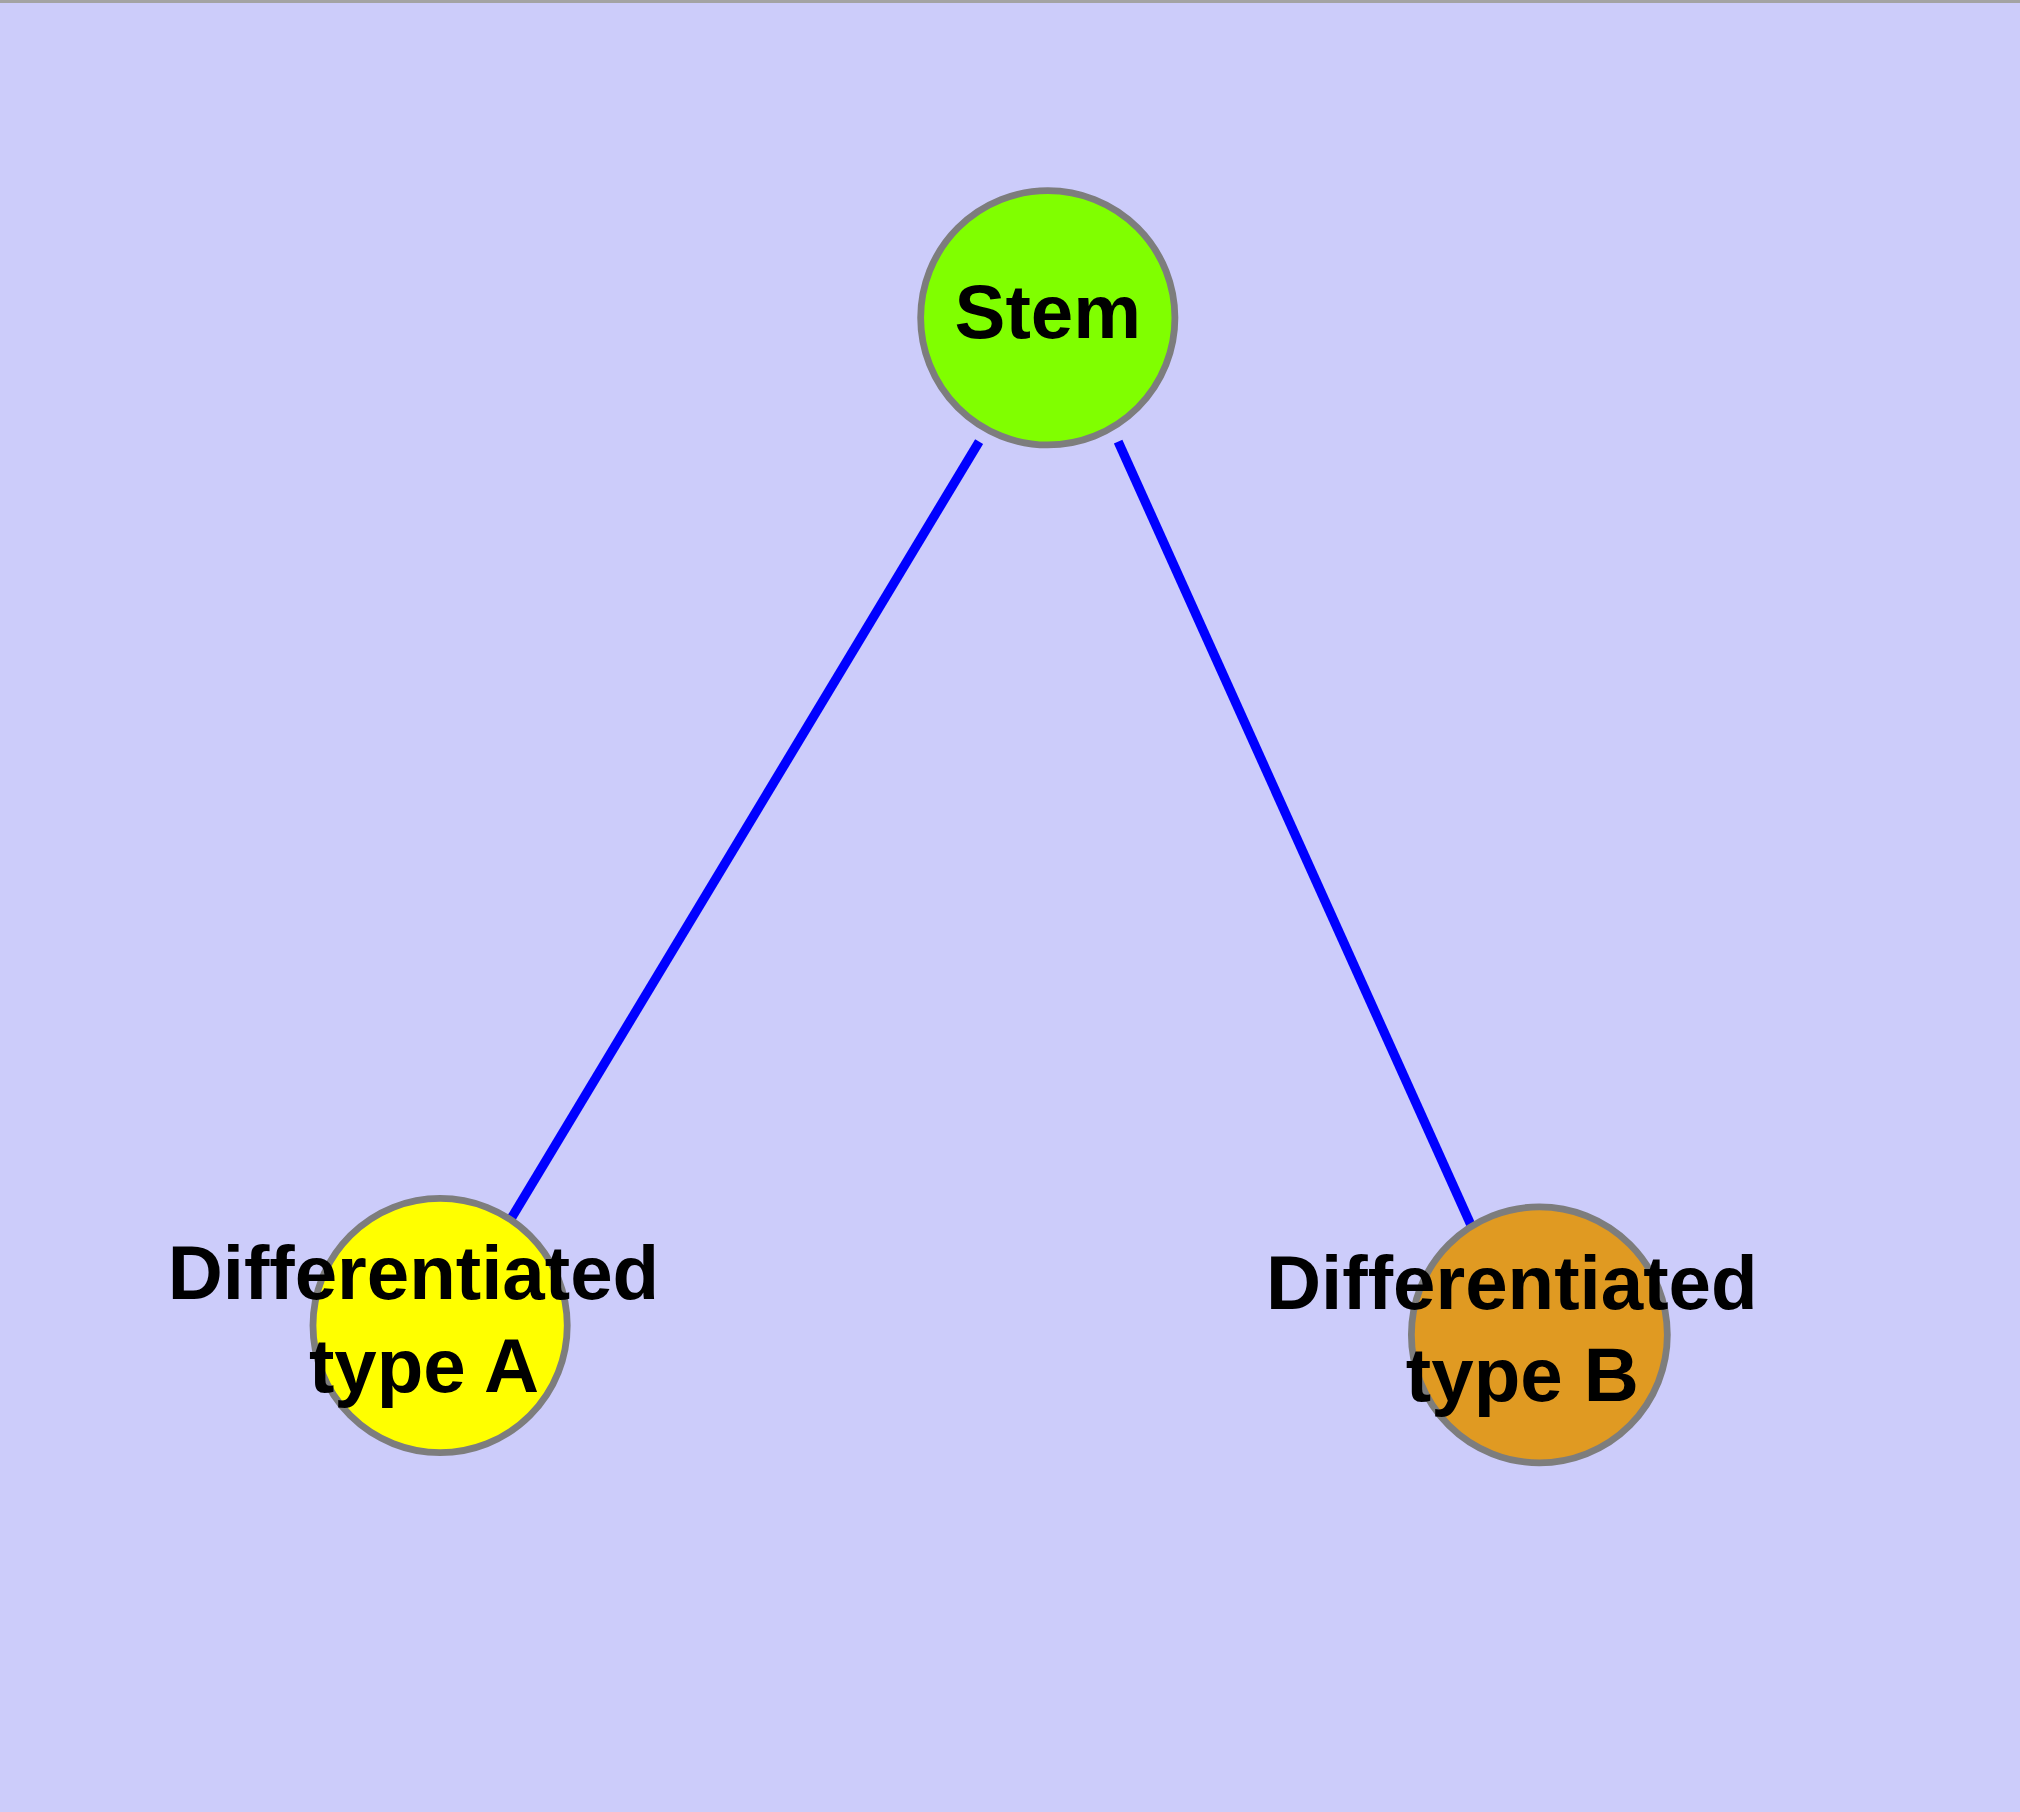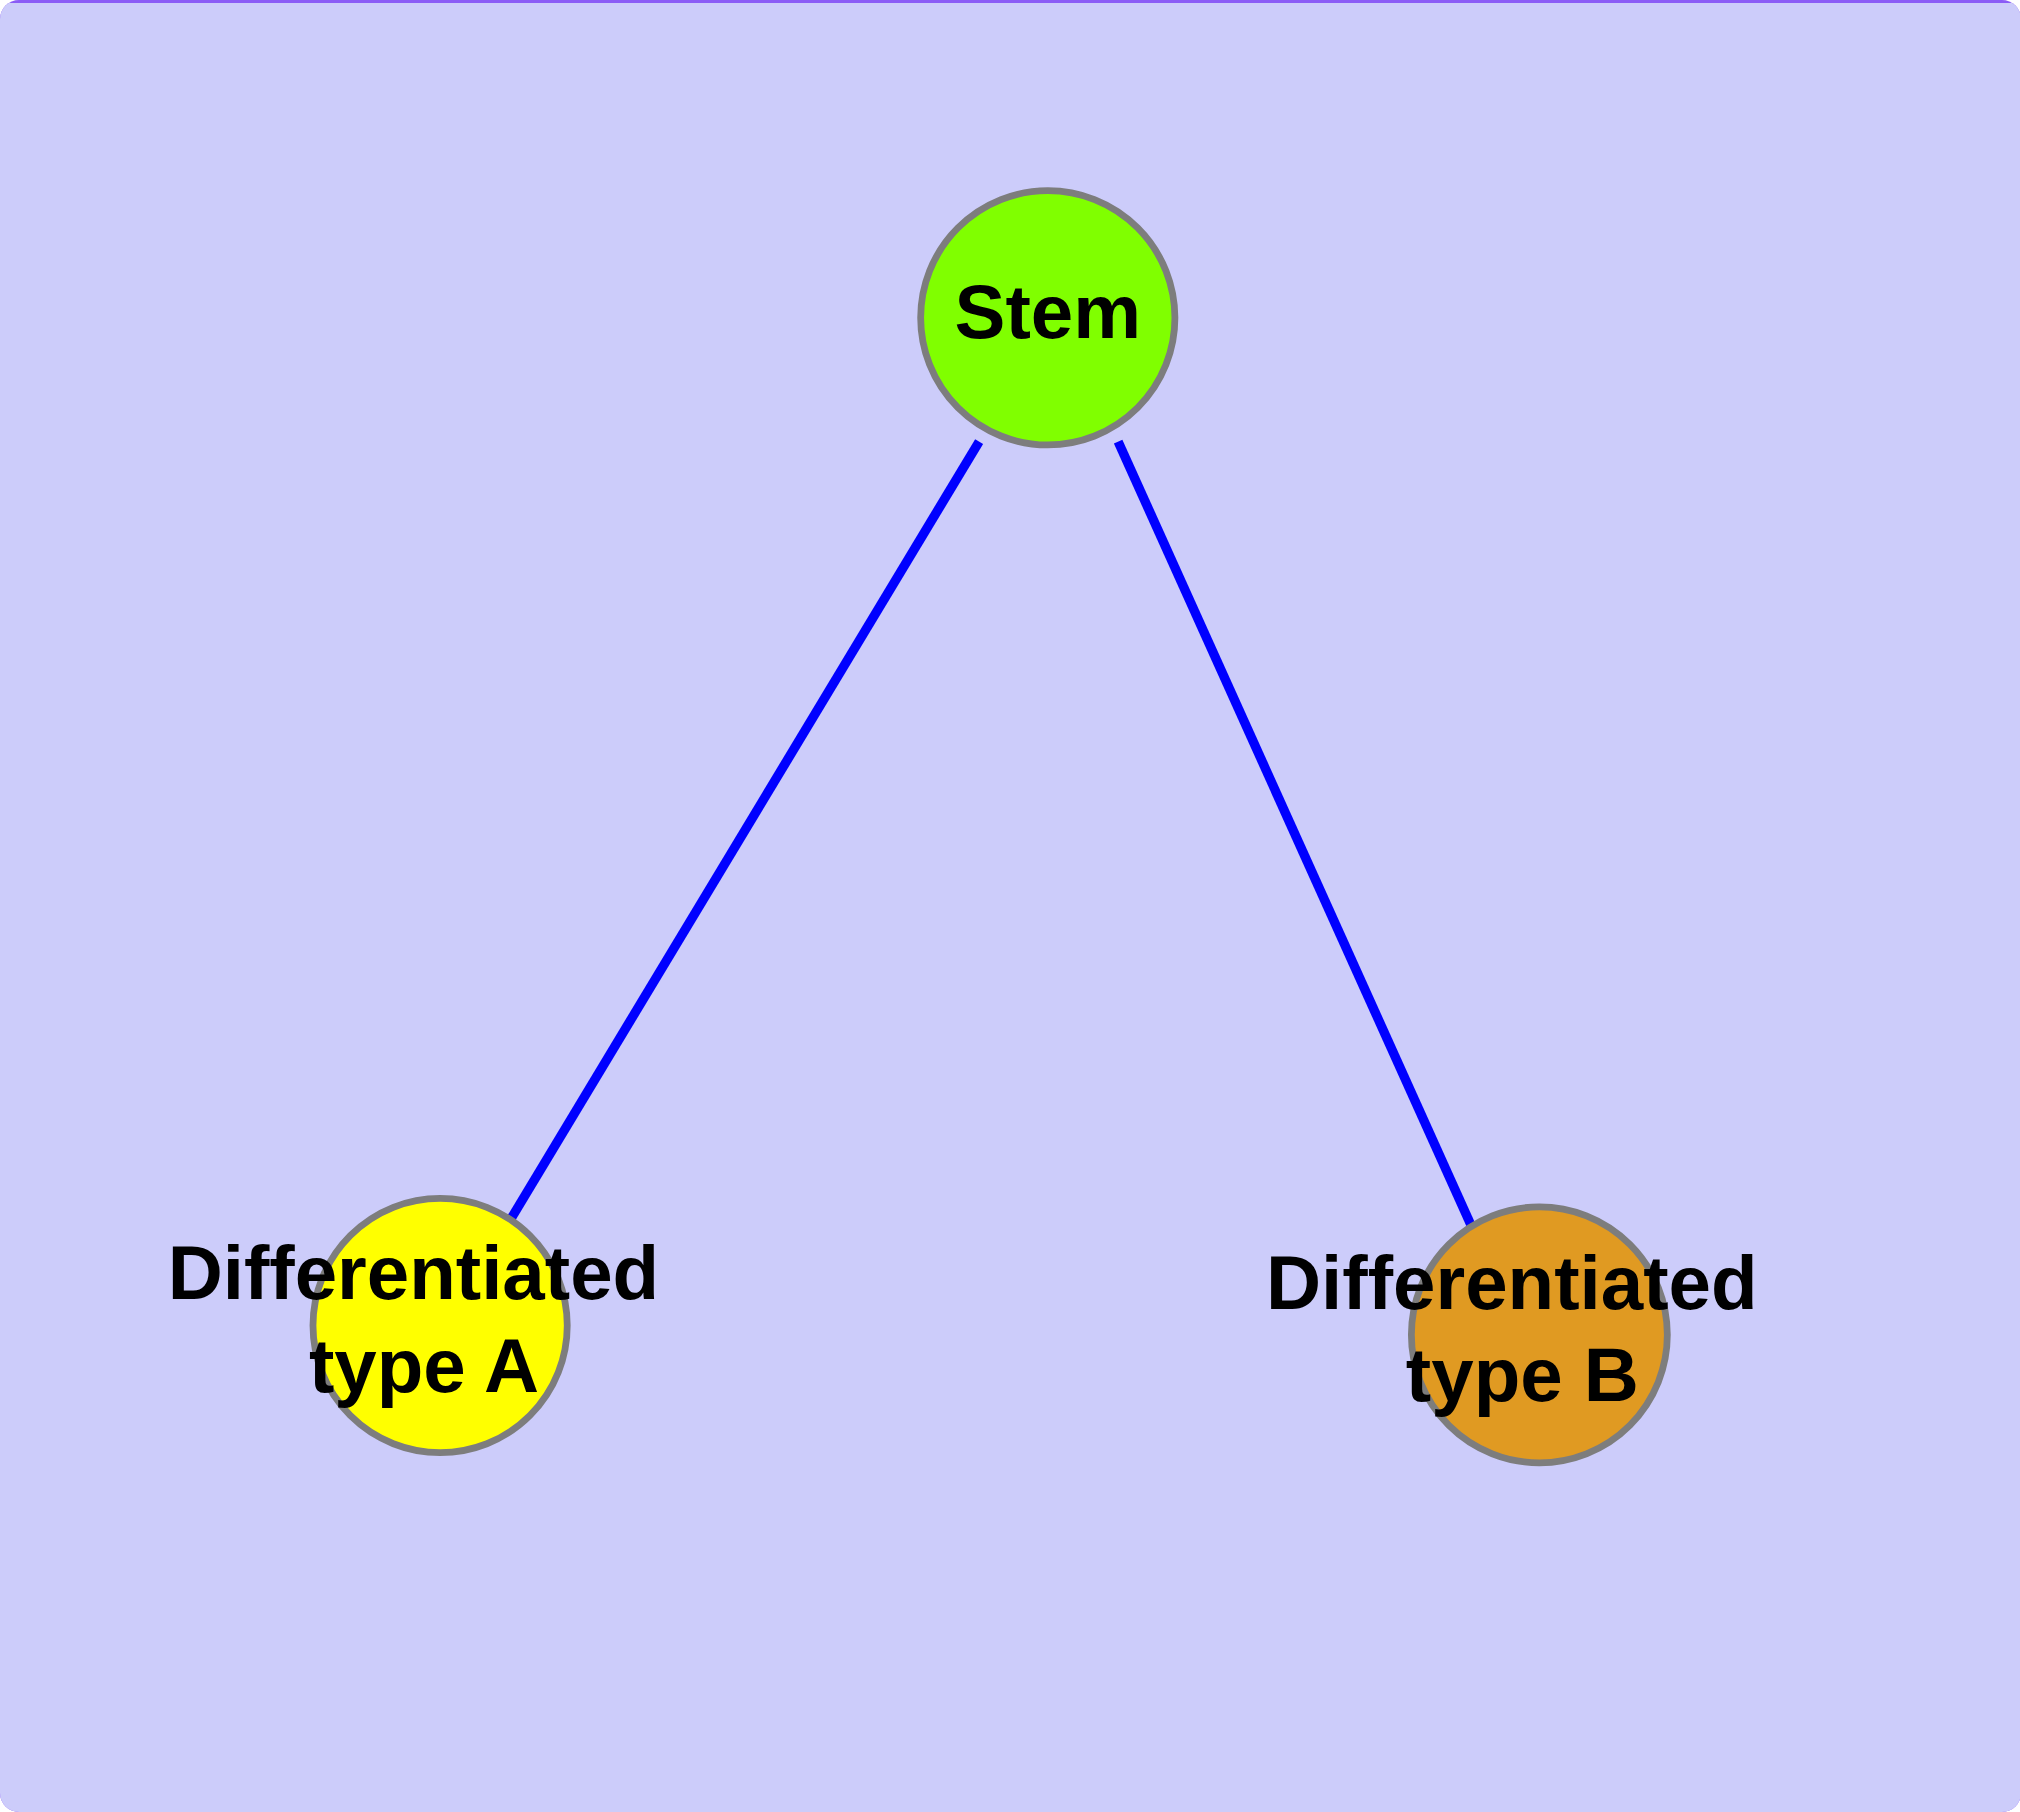--- a/index.html
+++ b/index.html
@@ -47,21 +47,21 @@
     fill: none;
   }
   .node-circle {
     stroke: #7d7d7d;
     stroke-width: 8;
   }
 </style>
 </head>
 <body>
 
-<div id="canvas" style="width: 2021px; height: 1812px; background: #8b5cf6; border-radius: 19px;">
+<div id="canvas" style="width: 2021px; height: 1812px; background: #a3a3a3;">
   <div id="plot-area" style="background: rgb(204, 204, 250);"></div>
 
   <svg id="graph-svg" viewBox="0 0 2384 2138" xmlns="http://www.w3.org/2000/svg">
 
     <g>
       <line class="edge-line" x1="1155" y1="521" x2="602" y2="1439"></line>
       <line class="edge-line" style="display:none" y1="521"></line>
       <line class="edge-line" x1="1319" y1="521" x2="1736" y2="1447"></line>
     </g>
 

